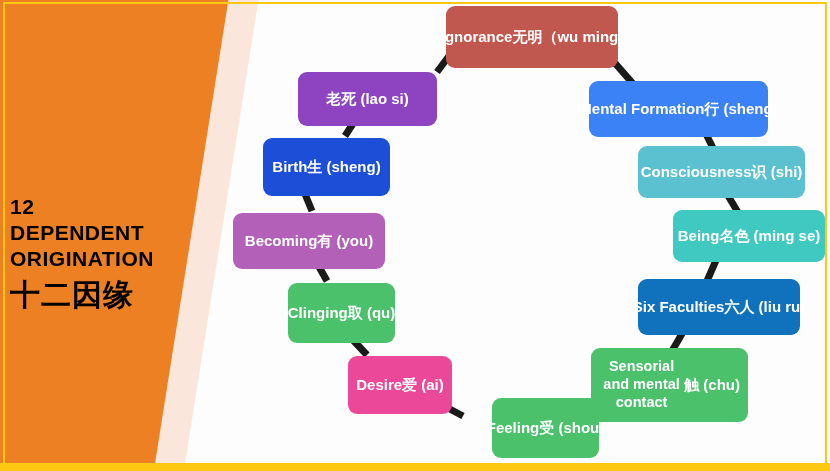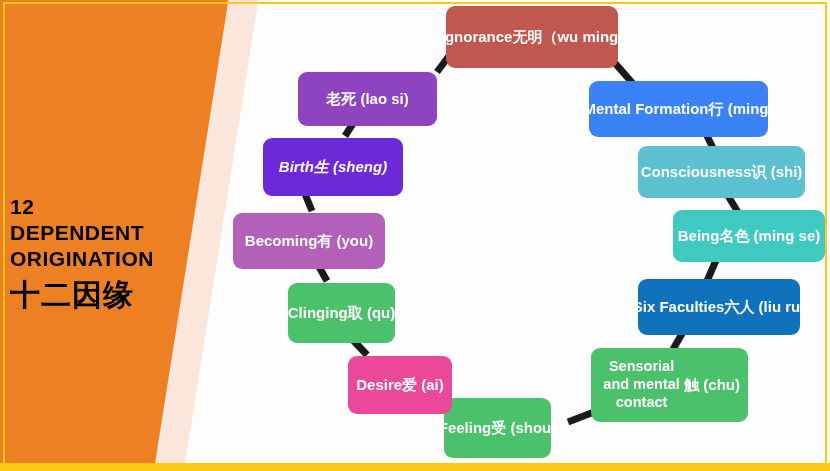--- a/index.html
+++ b/index.html
@@ -148,55 +148,55 @@
       <line x1="437" y1="72" x2="452" y2="52" stroke="#1a1a1a" stroke-width="7" stroke-linecap="butt"></line>
     </svg>
 
   <div id="node-layer">
       <div class="node" style="left: 446px; top: 6px; width: 172px; height: 62px; background: rgb(192, 88, 79);">
         <div class="en">Ignorance</div>
         <div class="cn">无明（wu ming)</div>
       </div>
       <div class="node" style="left: 589px; top: 81px; width: 179px; height: 56px; background: #3b82f6;">
         <div class="en">Mental Formation</div>
-        <div class="cn">行 (ming)</div>
+        <div class="cn">行 (sheng)</div>
       </div>
       <div class="node" style="left: 638px; top: 146px; width: 167px; height: 52px; background: rgb(91, 192, 208);">
         <div class="en">Consciousness</div>
         <div class="cn">识 (shi)</div>
       </div>
       <div class="node" style="left: 673px; top: 210px; width: 152px; height: 52px; background: rgb(63, 201, 192);">
         <div class="en">Being</div>
         <div class="cn">名色 (ming se)</div>
       </div>
       <div class="node" style="left: 638px; top: 279px; width: 162px; height: 56px; background: rgb(16, 113, 188);">
         <div class="en">Six Faculties</div>
         <div class="cn">六人 (liu ru)</div>
       </div>
       <div class="node two-line-en wide" style="left: 591px; top: 348px; width: 157px; height: 74px; background: rgb(75, 193, 107);">
         <div class="en">Sensorial and mental contact</div>
         <div class="cn">触 (chu)</div>
       </div>
-      <div class="node" style="left: 444px; top: 398px; width: 107px; height: 60px; background: rgb(75, 193, 107);">
+      <div class="node" style="left: 492px; top: 398px; width: 107px; height: 60px; background: rgb(75, 193, 107);">
         <div class="en">Feeling</div>
         <div class="cn">受 (shou)</div>
       </div>
       <div class="node" style="left: 348px; top: 356px; width: 104px; height: 58px; background: #ec4899;">
         <div class="en">Desire</div>
         <div class="cn">爱 (ai)</div>
       </div>
       <div class="node" style="left: 288px; top: 283px; width: 107px; height: 60px; background: rgb(75, 193, 107);">
         <div class="en">Clinging</div>
         <div class="cn">取 (qu)</div>
       </div>
       <div class="node" style="left: 233px; top: 213px; width: 152px; height: 56px; background: rgb(179, 97, 184);">
         <div class="en">Becoming</div>
         <div class="cn">有 (you)</div>
       </div>
-      <div class="node" style="left: 263px; top: 138px; width: 140px; height: 58px; background: #6d28d9; font-style: italic;">
+      <div class="node" style="left: 263px; top: 138px; width: 127px; height: 58px; background: #1d4ed8;">
         <div class="en">Birth</div>
         <div class="cn">生 (sheng)</div>
       </div>
       <div class="node two-line-en wide" style="left: 298px; top: 72px; width: 139px; height: 54px; background: rgb(142, 68, 192);">
         <div class="cn">老死 (lao si)</div>
       </div>
     </div>
 
   <div class="bg-yellow-bottom"></div>
   <div class="bg-frame"></div>

